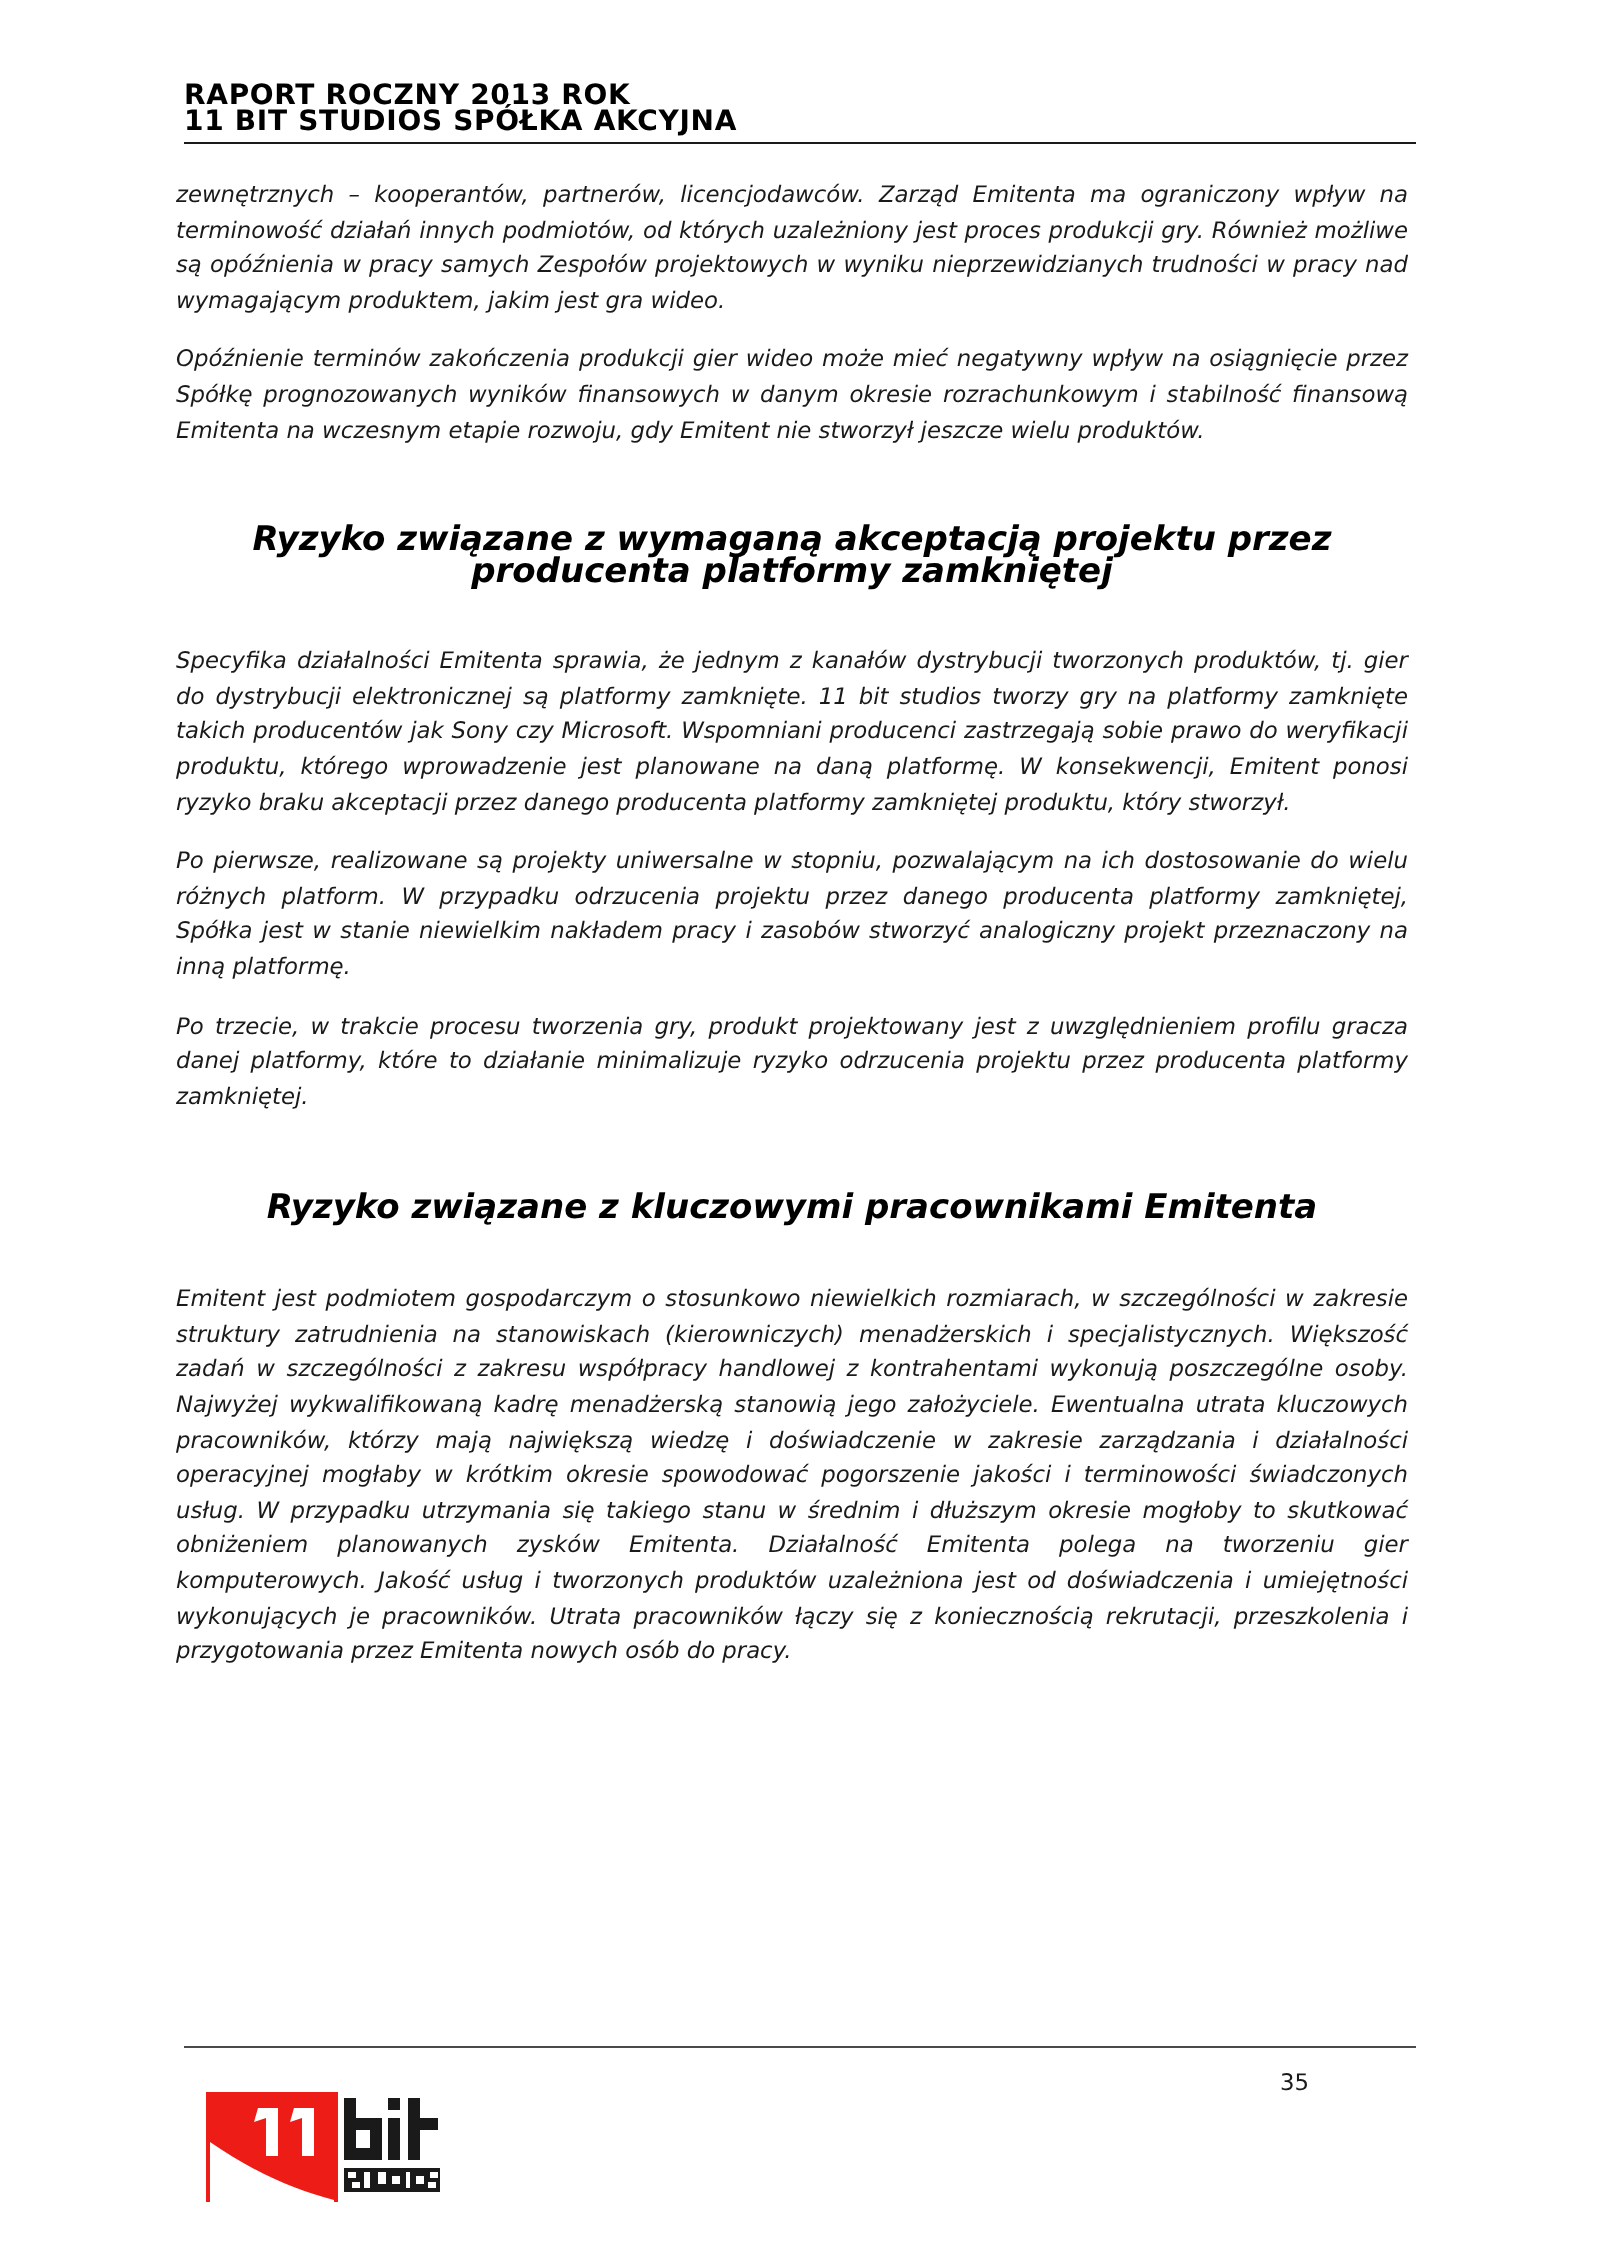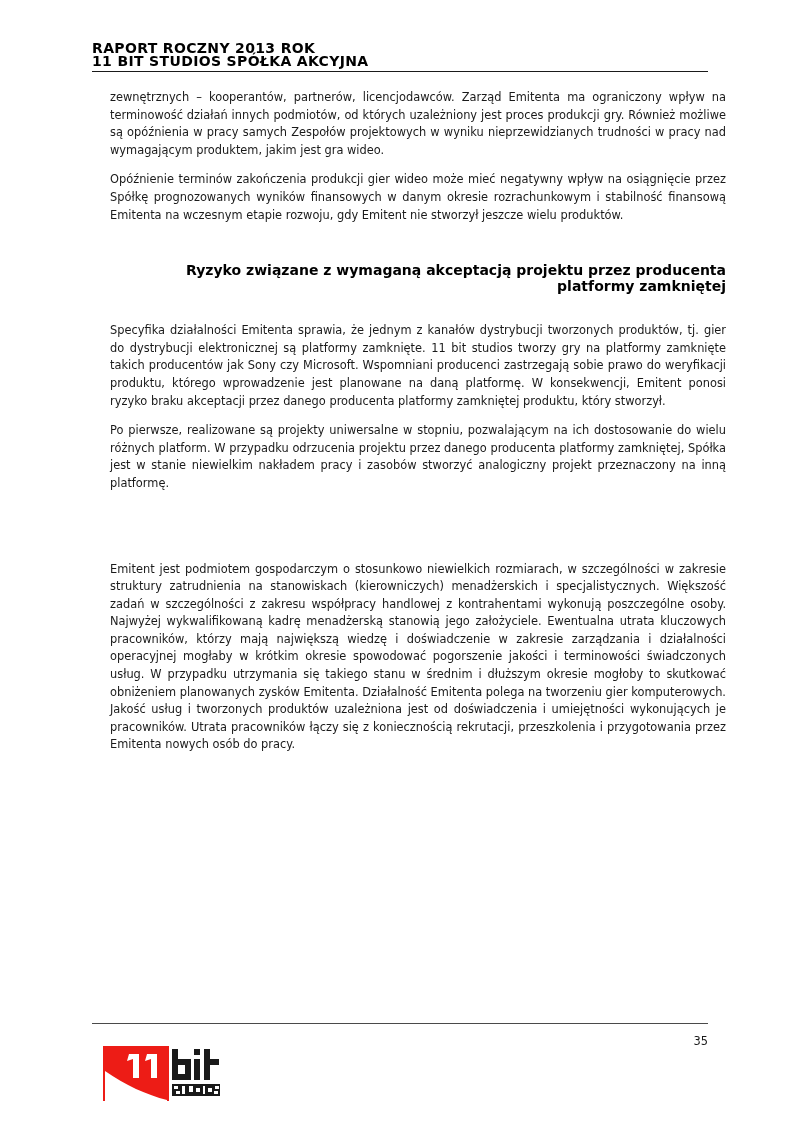--- a/index.html
+++ b/index.html
@@ -41,41 +41,42 @@
   }
   .header-rule {
     margin-top: 4px;
     border-bottom: 1.6px solid #1a1a1a;
     width: 616px;
   }
 
   
   .content {
     position: absolute;
-    left: 110px;
+    left: 88px;
     top: 89px;
     width: 616px;
+    font-style: italic;
   }
 
   p.para {
     margin: 0 0 12px 0;
     font-size: 11.4px;
     line-height: 17.6px;
     text-align: justify;
     text-justify: inter-word;
     color: #1a1a1a;
     hyphens: none;
   }
 
   h2.heading {
     margin: 0;
-    font-size: 14px;
+    font-size: 17px;
     font-weight: bold;
     line-height: 16px;
-    text-align: right;
+    text-align: center;
     color: #000;
   }
 
   .spacer-before-heading { height: 26px; }
   .spacer-after-heading  { height: 28px; }
   .spacer-before-heading2 { height: 27px; }
   .spacer-after-heading2  { height: 29px; }
 
   
   .footer-rule {
@@ -83,21 +84,21 @@
     left: 92px;
     top: 1023px;
     width: 616px;
     border-bottom: 1.4px solid #4a4a4a;
   }
   .page-number {
     position: absolute;
     left: 640px;
     top: 1034px;
     width: 68px;
-    text-align: right;
+    text-align: left;
     font-size: 11.4px;
     color: #1a1a1a;
   }
 
   
   .logo {
     position: absolute;
     left: 103px;
     top: 1045px;
     width: 125px;
@@ -120,22 +121,24 @@
 
     <p class="para">zewnętrznych – kooperantów, partnerów, licencjodawców. Zarząd Emitenta ma ograniczony wpływ na terminowość działań innych podmiotów, od których uzależniony jest proces produkcji gry. Również możliwe są opóźnienia w pracy samych Zespołów projektowych w wyniku nieprzewidzianych trudności w pracy nad wymagającym produktem, jakim jest gra wideo.</p>
     <p class="para">Opóźnienie terminów zakończenia produkcji gier wideo może mieć negatywny wpływ na osiągnięcie przez Spółkę prognozowanych wyników finansowych w danym okresie rozrachunkowym i stabilność finansową Emitenta na wczesnym etapie rozwoju, gdy Emitent nie stworzył jeszcze wielu produktów.</p>
 
     <div class="spacer-before-heading"></div>
     <h2 class="heading">Ryzyko związane z wymaganą akceptacją projektu przez producenta platformy zamkniętej</h2>
     <div class="spacer-after-heading"></div>
 
     <p class="para">Specyfika działalności Emitenta sprawia, że jednym z kanałów dystrybucji tworzonych produktów, tj. gier do dystrybucji elektronicznej są platformy zamknięte. 11 bit studios tworzy gry na platformy zamknięte takich producentów jak Sony czy Microsoft. Wspomniani producenci zastrzegają sobie prawo do weryfikacji produktu, którego wprowadzenie jest planowane na daną platformę. W konsekwencji, Emitent ponosi ryzyko braku akceptacji przez danego producenta platformy zamkniętej produktu, który stworzył.</p>
     <p class="para">Po pierwsze, realizowane są projekty uniwersalne w stopniu, pozwalającym na ich dostosowanie do wielu różnych platform. W przypadku odrzucenia projektu przez danego producenta platformy zamkniętej, Spółka jest w stanie niewielkim nakładem pracy i zasobów stworzyć analogiczny projekt przeznaczony na inną platformę.</p>
+    <p class="para">Po trzecie, w trakcie procesu tworzenia gry, produkt projektowany jest z uwzględnieniem profilu gracza danej platformy, które to działanie minimalizuje ryzyko odrzucenia projektu przez producenta platformy zamkniętej.</p>
 
     <div class="spacer-before-heading2"></div>
+    <h2 class="heading">Ryzyko związane z kluczowymi pracownikami Emitenta</h2>
     <div class="spacer-after-heading2"></div>
 
     <p class="para">Emitent jest podmiotem gospodarczym o stosunkowo niewielkich rozmiarach, w szczególności w zakresie struktury zatrudnienia na stanowiskach (kierowniczych) menadżerskich i specjalistycznych. Większość zadań w szczególności z zakresu współpracy handlowej z kontrahentami wykonują poszczególne osoby. Najwyżej wykwalifikowaną kadrę menadżerską stanowią jego założyciele. Ewentualna utrata kluczowych pracowników, którzy mają największą wiedzę i doświadczenie w zakresie zarządzania i działalności operacyjnej mogłaby w krótkim okresie spowodować pogorszenie jakości i terminowości świadczonych usług. W przypadku utrzymania się takiego stanu w średnim i dłuższym okresie mogłoby to skutkować obniżeniem planowanych zysków Emitenta. Działalność Emitenta polega na tworzeniu gier komputerowych. Jakość usług i tworzonych produktów uzależniona jest od doświadczenia i umiejętności wykonujących je pracowników. Utrata pracowników łączy się z koniecznością rekrutacji, przeszkolenia i przygotowania przez Emitenta nowych osób do pracy.</p>
 
   </div>
 
   <div class="footer-rule"></div>
   <div class="page-number">35</div>
 
   <div class="logo">

